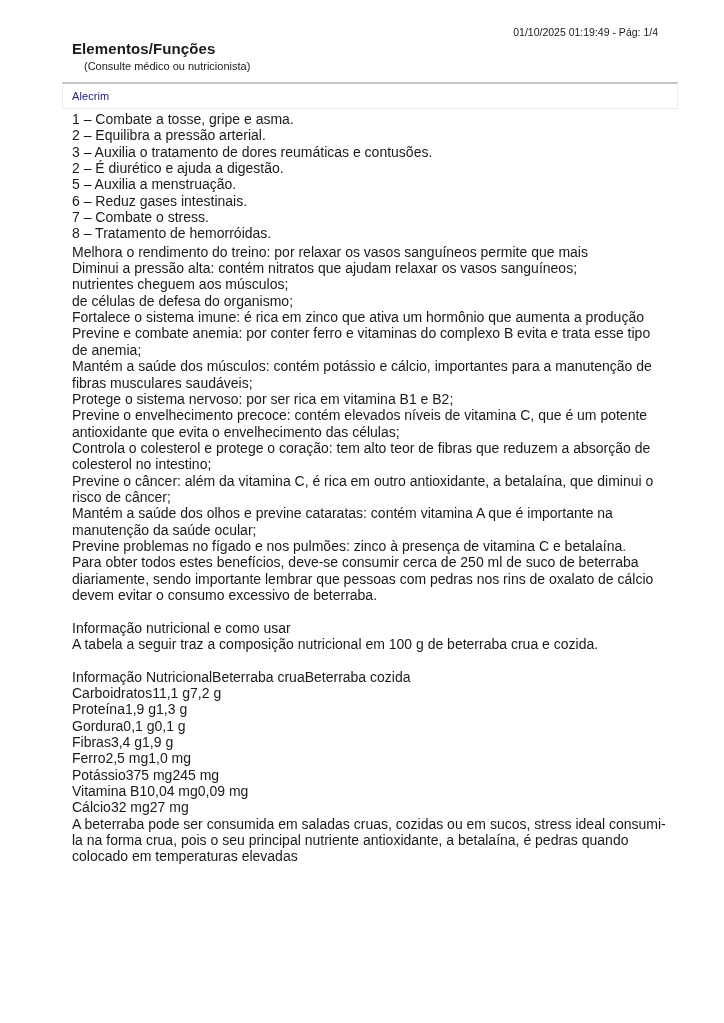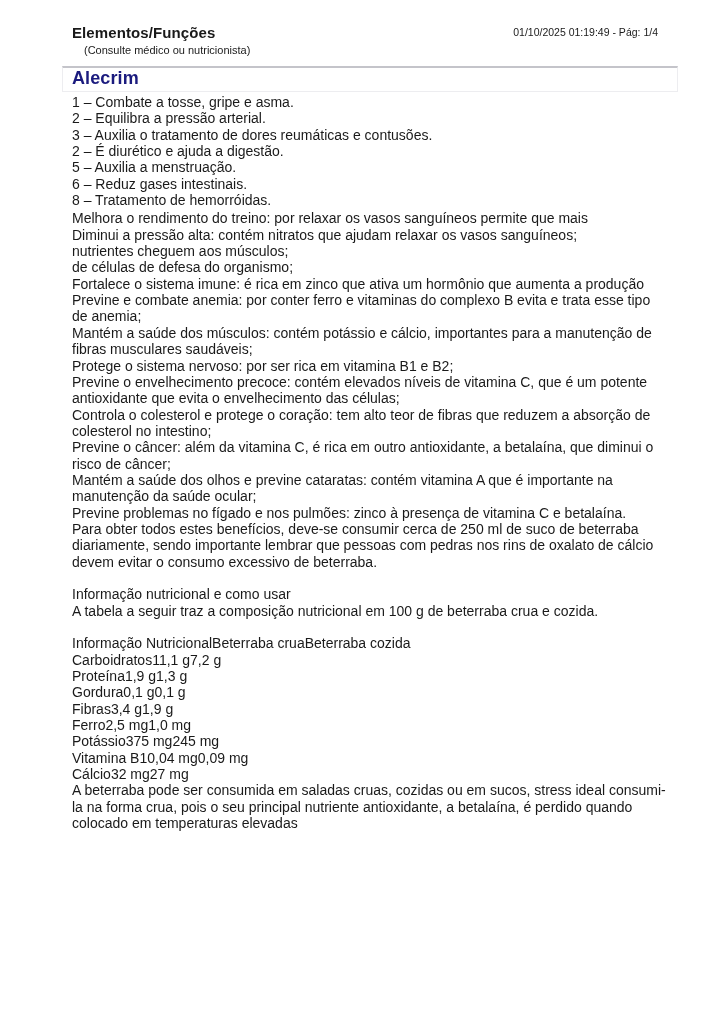--- a/index.html
+++ b/index.html
@@ -31,20 +31,21 @@
     align-items: flex-start;
     width: 616px;
     margin-bottom: 9px;
   }
   .page-title {
     font-size: 15px;
     line-height: 18px;
     font-weight: bold;
     padding-left: 10px;
     letter-spacing: 0.1px;
+    margin-top: 16px;
   }
   .page-subtitle {
     font-size: 11px;
     line-height: 14px;
     padding-left: 22px;
     margin-top: 1px;
   }
   .page-meta {
     font-size: 10.5px;
     line-height: 13px;
@@ -60,23 +61,23 @@
     border-top: 2px solid var(--rule_top_color);
     border-left: 1px solid var(--box_border_color);
     border-right: 1px solid var(--box_border_color);
     border-bottom: 1px solid var(--box_border_color);
     background: #ffffff;
     padding: 2px 0 3px 9px;
     margin-bottom: 2px;
   }
   .section-heading {
     color: var(--heading_color);
-    font-size: 18px;
+    font-size: 11px;
     line-height: 17px;
-    font-weight: bold;
+    font-weight: normal;
     letter-spacing: 0.1px;
   }
 
   
   .body-lines {
     padding-left: 10px;
     width: 606px;
   }
   .line {
     font-size: 14px;
@@ -103,20 +104,21 @@
       <div class="section-heading-box">
         <span class="section-heading">Alecrim</span>
       </div>
       <div class="body-lines">
           <div class="line">1 – Combate a tosse, gripe e asma.</div>
           <div class="line">2 – Equilibra a pressão arterial.</div>
           <div class="line">3 – Auxilia o tratamento de dores reumáticas e contusões.</div>
           <div class="line">2 – É diurético e ajuda a digestão.</div>
           <div class="line">5 – Auxilia a menstruação.</div>
           <div class="line">6 – Reduz gases intestinais.</div>
+          <div class="line">7 – Combate o stress.</div>
           <div class="line">8 – Tratamento de hemorróidas.</div>
         </div>
     </div>
 
     <div class="section">
       <div class="body-lines">
           <div class="line">Melhora o rendimento do treino: por relaxar os vasos sanguíneos permite que mais</div>
           <div class="line">Diminui a pressão alta: contém nitratos que ajudam relaxar os vasos sanguíneos;</div>
           <div class="line">nutrientes cheguem aos músculos;</div>
           <div class="line">de células de defesa do organismo;</div>
@@ -145,19 +147,19 @@
           <div class="line">Informação NutricionalBeterraba cruaBeterraba cozida</div>
           <div class="line">Carboidratos11,1 g7,2 g</div>
           <div class="line">Proteína1,9 g1,3 g</div>
           <div class="line">Gordura0,1 g0,1 g</div>
           <div class="line">Fibras3,4 g1,9 g</div>
           <div class="line">Ferro2,5 mg1,0 mg</div>
           <div class="line">Potássio375 mg245 mg</div>
           <div class="line">Vitamina B10,04 mg0,09 mg</div>
           <div class="line">Cálcio32 mg27 mg</div>
           <div class="line">A beterraba pode ser consumida em saladas cruas, cozidas ou em sucos, stress ideal consumi-</div>
-          <div class="line">la na forma crua, pois o seu principal nutriente antioxidante, a betalaína, é perdido quando</div>
+          <div class="line">la na forma crua, pois o seu principal nutriente antioxidante, a betalaína, é pedras quando</div>
           <div class="line">colocado em temperaturas elevadas</div>
         </div>
     </div>
 
   </div>
 </div>
 
 </body></html>

